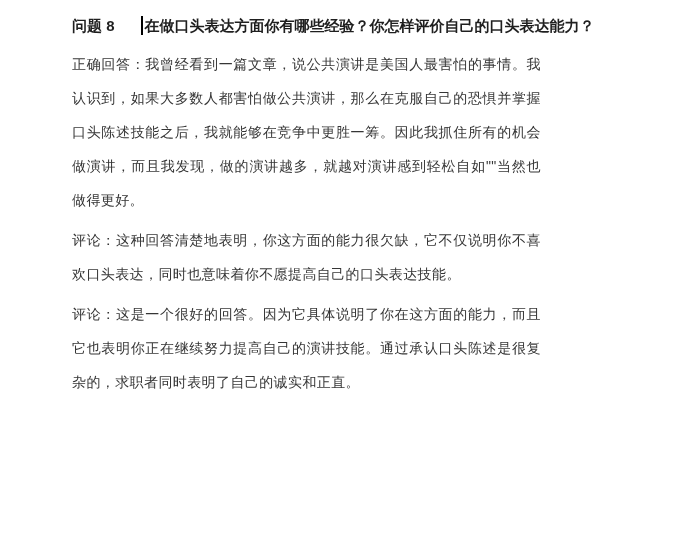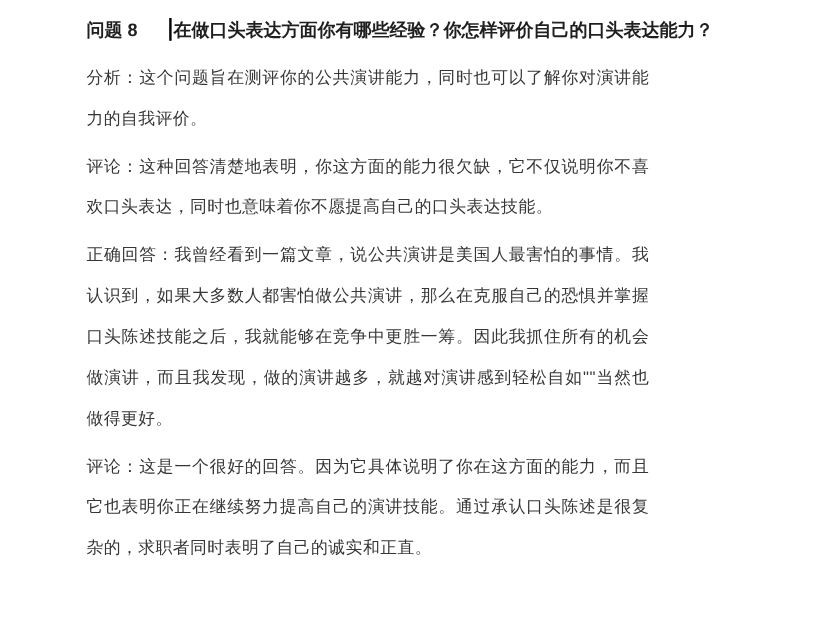--- a/index.html
+++ b/index.html
@@ -48,17 +48,16 @@
     text-justify: inter-ideograph;
     letter-spacing: 0.4px;
   }
 </style>
 </head>
 <body>
 
 <div class="page">
   <h1 class="doc-title"><span class="title-number">问题 8</span><span class="caret"></span><span>在做口头表达方面你有哪些经验？你怎样评价自己的口头表达能力？</span></h1>
 
-  <p class="para">分析：这个问题旨在测评你的公共演讲能力，同时也可以了解你对演讲能力的自我评价。</p>
+  <p class="para">正确回答：我曾经看到一篇文章，说公共演讲是美国人最害怕的事情。我认识到，如果大多数人都害怕做公共演讲，那么在克服自己的恐惧并掌握口头陈述技能之后，我就能够在竞争中更胜一筹。因此我抓住所有的机会做演讲，而且我发现，做的演讲越多，就越对演讲感到轻松自如""当然也做得更好。</p>
   <p class="para">评论：这种回答清楚地表明，你这方面的能力很欠缺，它不仅说明你不喜欢口头表达，同时也意味着你不愿提高自己的口头表达技能。</p>
-  <p class="para">正确回答：我曾经看到一篇文章，说公共演讲是美国人最害怕的事情。我认识到，如果大多数人都害怕做公共演讲，那么在克服自己的恐惧并掌握口头陈述技能之后，我就能够在竞争中更胜一筹。因此我抓住所有的机会做演讲，而且我发现，做的演讲越多，就越对演讲感到轻松自如""当然也做得更好。</p>
   <p class="para">评论：这是一个很好的回答。因为它具体说明了你在这方面的能力，而且它也表明你正在继续努力提高自己的演讲技能。通过承认口头陈述是很复杂的，求职者同时表明了自己的诚实和正直。</p>
 </div>
 
 </body></html>

